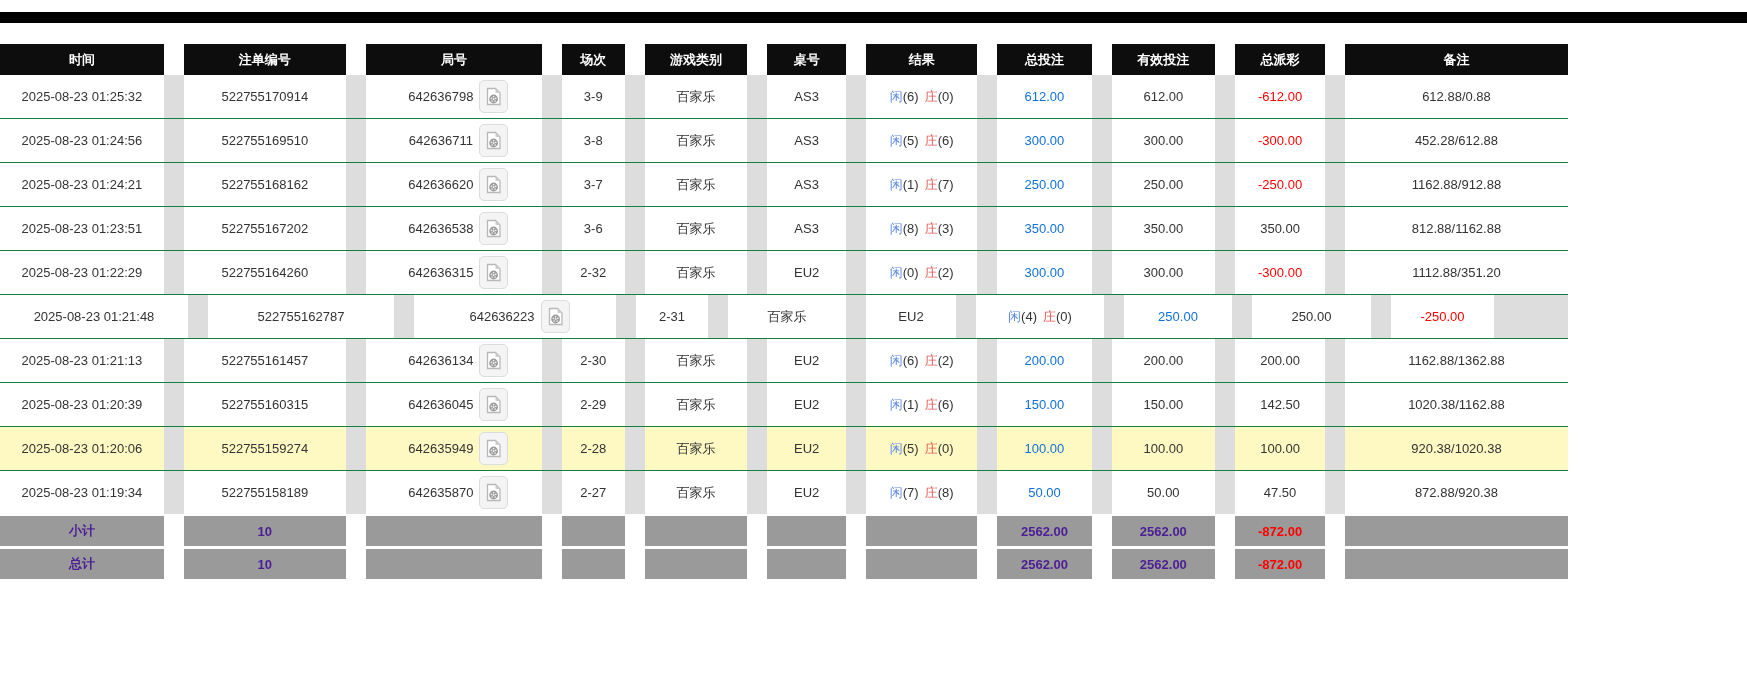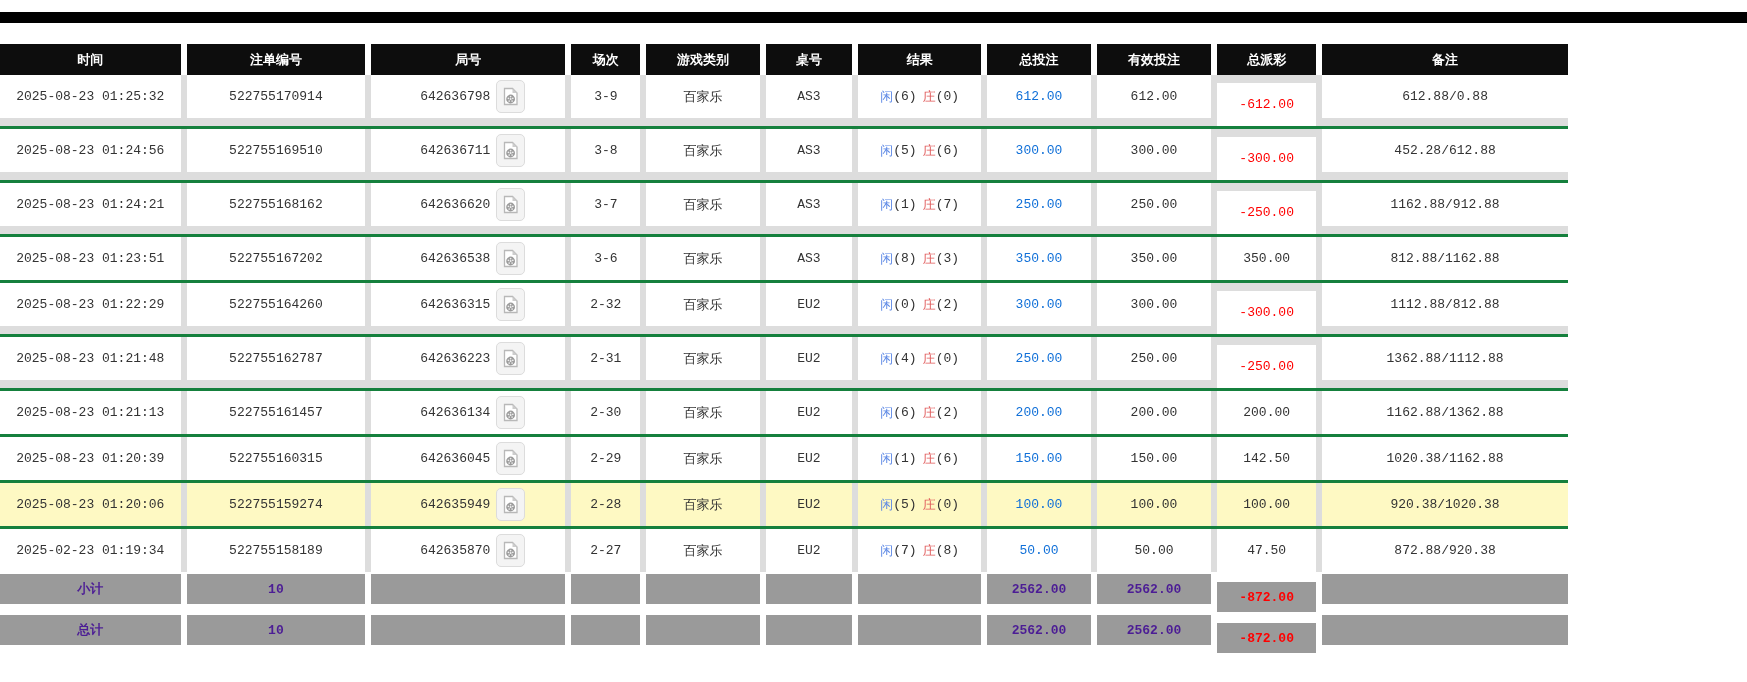--- a/index.html
+++ b/index.html
@@ -3,47 +3,47 @@
 <meta charset="utf-8">
 <style>
   html,body{margin:0;padding:0;}
   body{
     width:1747px;height:682px;background:#ffffff;overflow:hidden;
     font-family:"Liberation Sans","DejaVu Sans",sans-serif;
     -webkit-font-smoothing:antialiased;
   }
   .top-bar{margin-top:12px;height:11px;width:100%;background:#000000;}
   .bet-table{margin-top:21px;width:1568px;}
-  .trow{display:flex;column-gap:6px;font-family:Liberation Mono, monospace;}
+  .trow{display:flex;column-gap:20px;}
   .cell{
     display:flex;align-items:center;justify-content:center;
     font-size:13px;color:#333;background:#fff;box-sizing:border-box;
     white-space:nowrap;
   }
   
   .c-time{width:188px}.c-bet{width:186px}.c-round{width:202px}
   .c-session{width:72px}.c-game{width:118px}.c-table{width:90px}
   .c-result{width:128px}.c-totalbet{width:108px}.c-validbet{width:119px}
   .c-payout{width:103px}.c-remark{width:256px}
   
   .header-row{background:#ffffff;}
   .header-row .cell{
     background:#0d0d0d;color:#ffffff;font-weight:bold;height:31px;font-size:13px;
   }
   
   .body-row{background:#dddddd;}
   .body-row .cell{height:43px;}
-  .body-row + .body-row{border-top:3px solid #15803d;}
+  .body-row + .body-row{border-top:1px solid #15803d;}
   .body-row.highlight .cell{background:#fef9c3;}
   
   .xian{color:#5b87e5;}
   .zhuang{color:#e05a5a;margin-left:6px;}
   .pts{color:#333;}
   .blue{color:#1170d8;}
-  .neg{color:#ff0000 !important;margin-top:8px;}
+  .neg{color:#ff0000 !important;}
   
   .summary-row{background:#ffffff;margin-top:2px;}
   .summary-row .cell{
     background:#9a9a9a;color:#4c1d95;font-weight:bold;height:30px;font-size:13px;
   }
   .summary-row.total{margin-top:3px;}
   
   .replay-btn{
     display:inline-flex;align-items:center;justify-content:center;
     width:27px;height:31px;margin-left:6px;background:#f4f4f4;
@@ -234,21 +234,21 @@
         <div class="cell c-table">EU2</div>
         <div class="cell c-result">
           <span class="xian">闲</span>
           <span class="pts">(0)</span>
           <span class="zhuang">庄</span>
           <span class="pts">(2)</span>
         </div>
         <div class="cell c-totalbet blue">300.00</div>
         <div class="cell c-validbet">300.00</div>
         <div class="cell c-payout auto-neg neg">-300.00</div>
-        <div class="cell c-remark">1112.88/812.88</div>
+        <div class="cell c-remark">1112.88/351.20</div>
       </div>
 
       <div class="trow body-row">
         <div class="cell c-time">2025-08-23 01:21:48</div>
         <div class="cell c-bet">522755162787</div>
         <div class="cell c-round">
           <span class="round-num">642636223</span>
           <span class="replay-btn">
             <svg width="17" height="19" viewBox="0 0 17 19">
               <path d="M2.5 1.5 h8 l4.5 4.5 v11.5 h-12.5 z" fill="#ffffff" stroke="#b8b8b8" stroke-width="1.3"></path>
@@ -268,21 +268,20 @@
         <div class="cell c-table">EU2</div>
         <div class="cell c-result">
           <span class="xian">闲</span>
           <span class="pts">(4)</span>
           <span class="zhuang">庄</span>
           <span class="pts">(0)</span>
         </div>
         <div class="cell c-totalbet blue">250.00</div>
         <div class="cell c-validbet">250.00</div>
         <div class="cell c-payout auto-neg neg">-250.00</div>
-        <div class="cell c-remark">1362.88/1112.88</div>
       </div>
 
       <div class="trow body-row">
         <div class="cell c-time">2025-08-23 01:21:13</div>
         <div class="cell c-bet">522755161457</div>
         <div class="cell c-round">
           <span class="round-num">642636134</span>
           <span class="replay-btn">
             <svg width="17" height="19" viewBox="0 0 17 19">
               <path d="M2.5 1.5 h8 l4.5 4.5 v11.5 h-12.5 z" fill="#ffffff" stroke="#b8b8b8" stroke-width="1.3"></path>
@@ -374,21 +373,21 @@
           <span class="zhuang">庄</span>
           <span class="pts">(0)</span>
         </div>
         <div class="cell c-totalbet blue">100.00</div>
         <div class="cell c-validbet">100.00</div>
         <div class="cell c-payout auto-neg">100.00</div>
         <div class="cell c-remark">920.38/1020.38</div>
       </div>
 
       <div class="trow body-row">
-        <div class="cell c-time">2025-02-23 01:19:34</div>
+        <div class="cell c-time">2025-08-23 01:19:34</div>
         <div class="cell c-bet">522755158189</div>
         <div class="cell c-round">
           <span class="round-num">642635870</span>
           <span class="replay-btn">
             <svg width="17" height="19" viewBox="0 0 17 19">
               <path d="M2.5 1.5 h8 l4.5 4.5 v11.5 h-12.5 z" fill="#ffffff" stroke="#b8b8b8" stroke-width="1.3"></path>
               <path d="M10.5 1.5 l4.5 4.5 h-4.5 z" fill="#cccccc"></path>
               <circle cx="8.6" cy="12" r="4.4" fill="#9a9a9a"></circle>
               <circle cx="8.6" cy="12" r="1.0" fill="#efefef"></circle>
               <circle cx="8.6" cy="9.6" r="0.85" fill="#efefef"></circle>

